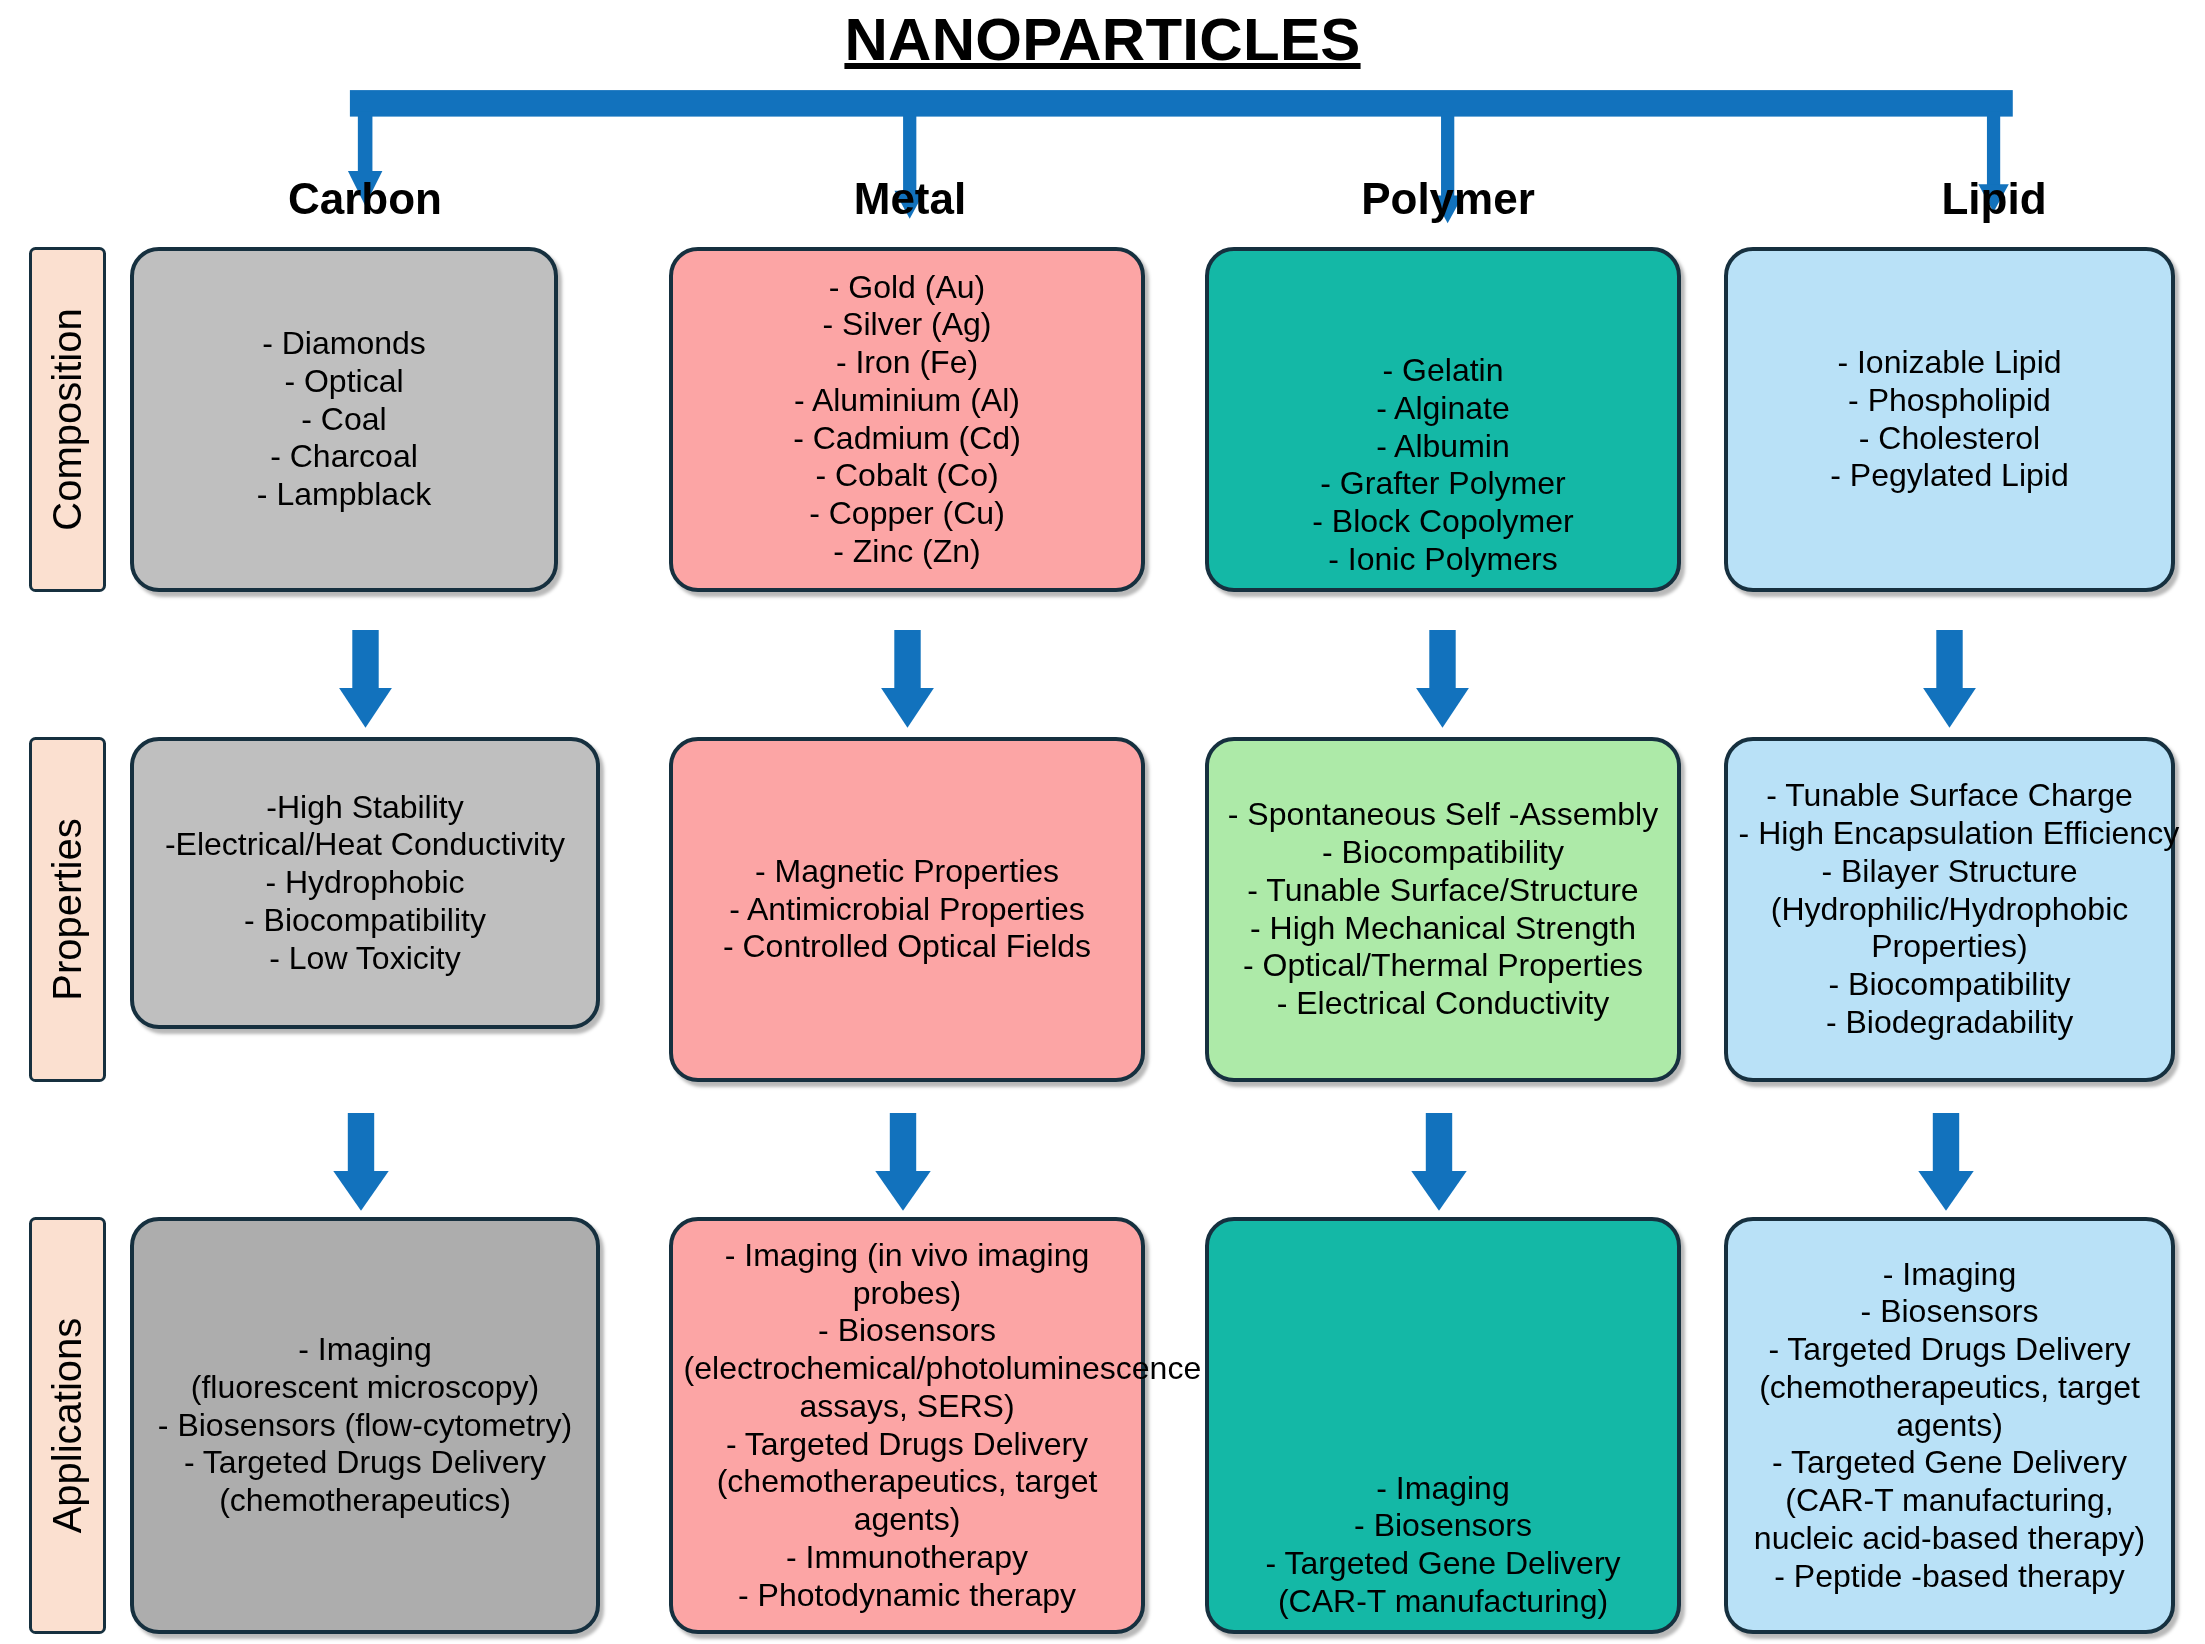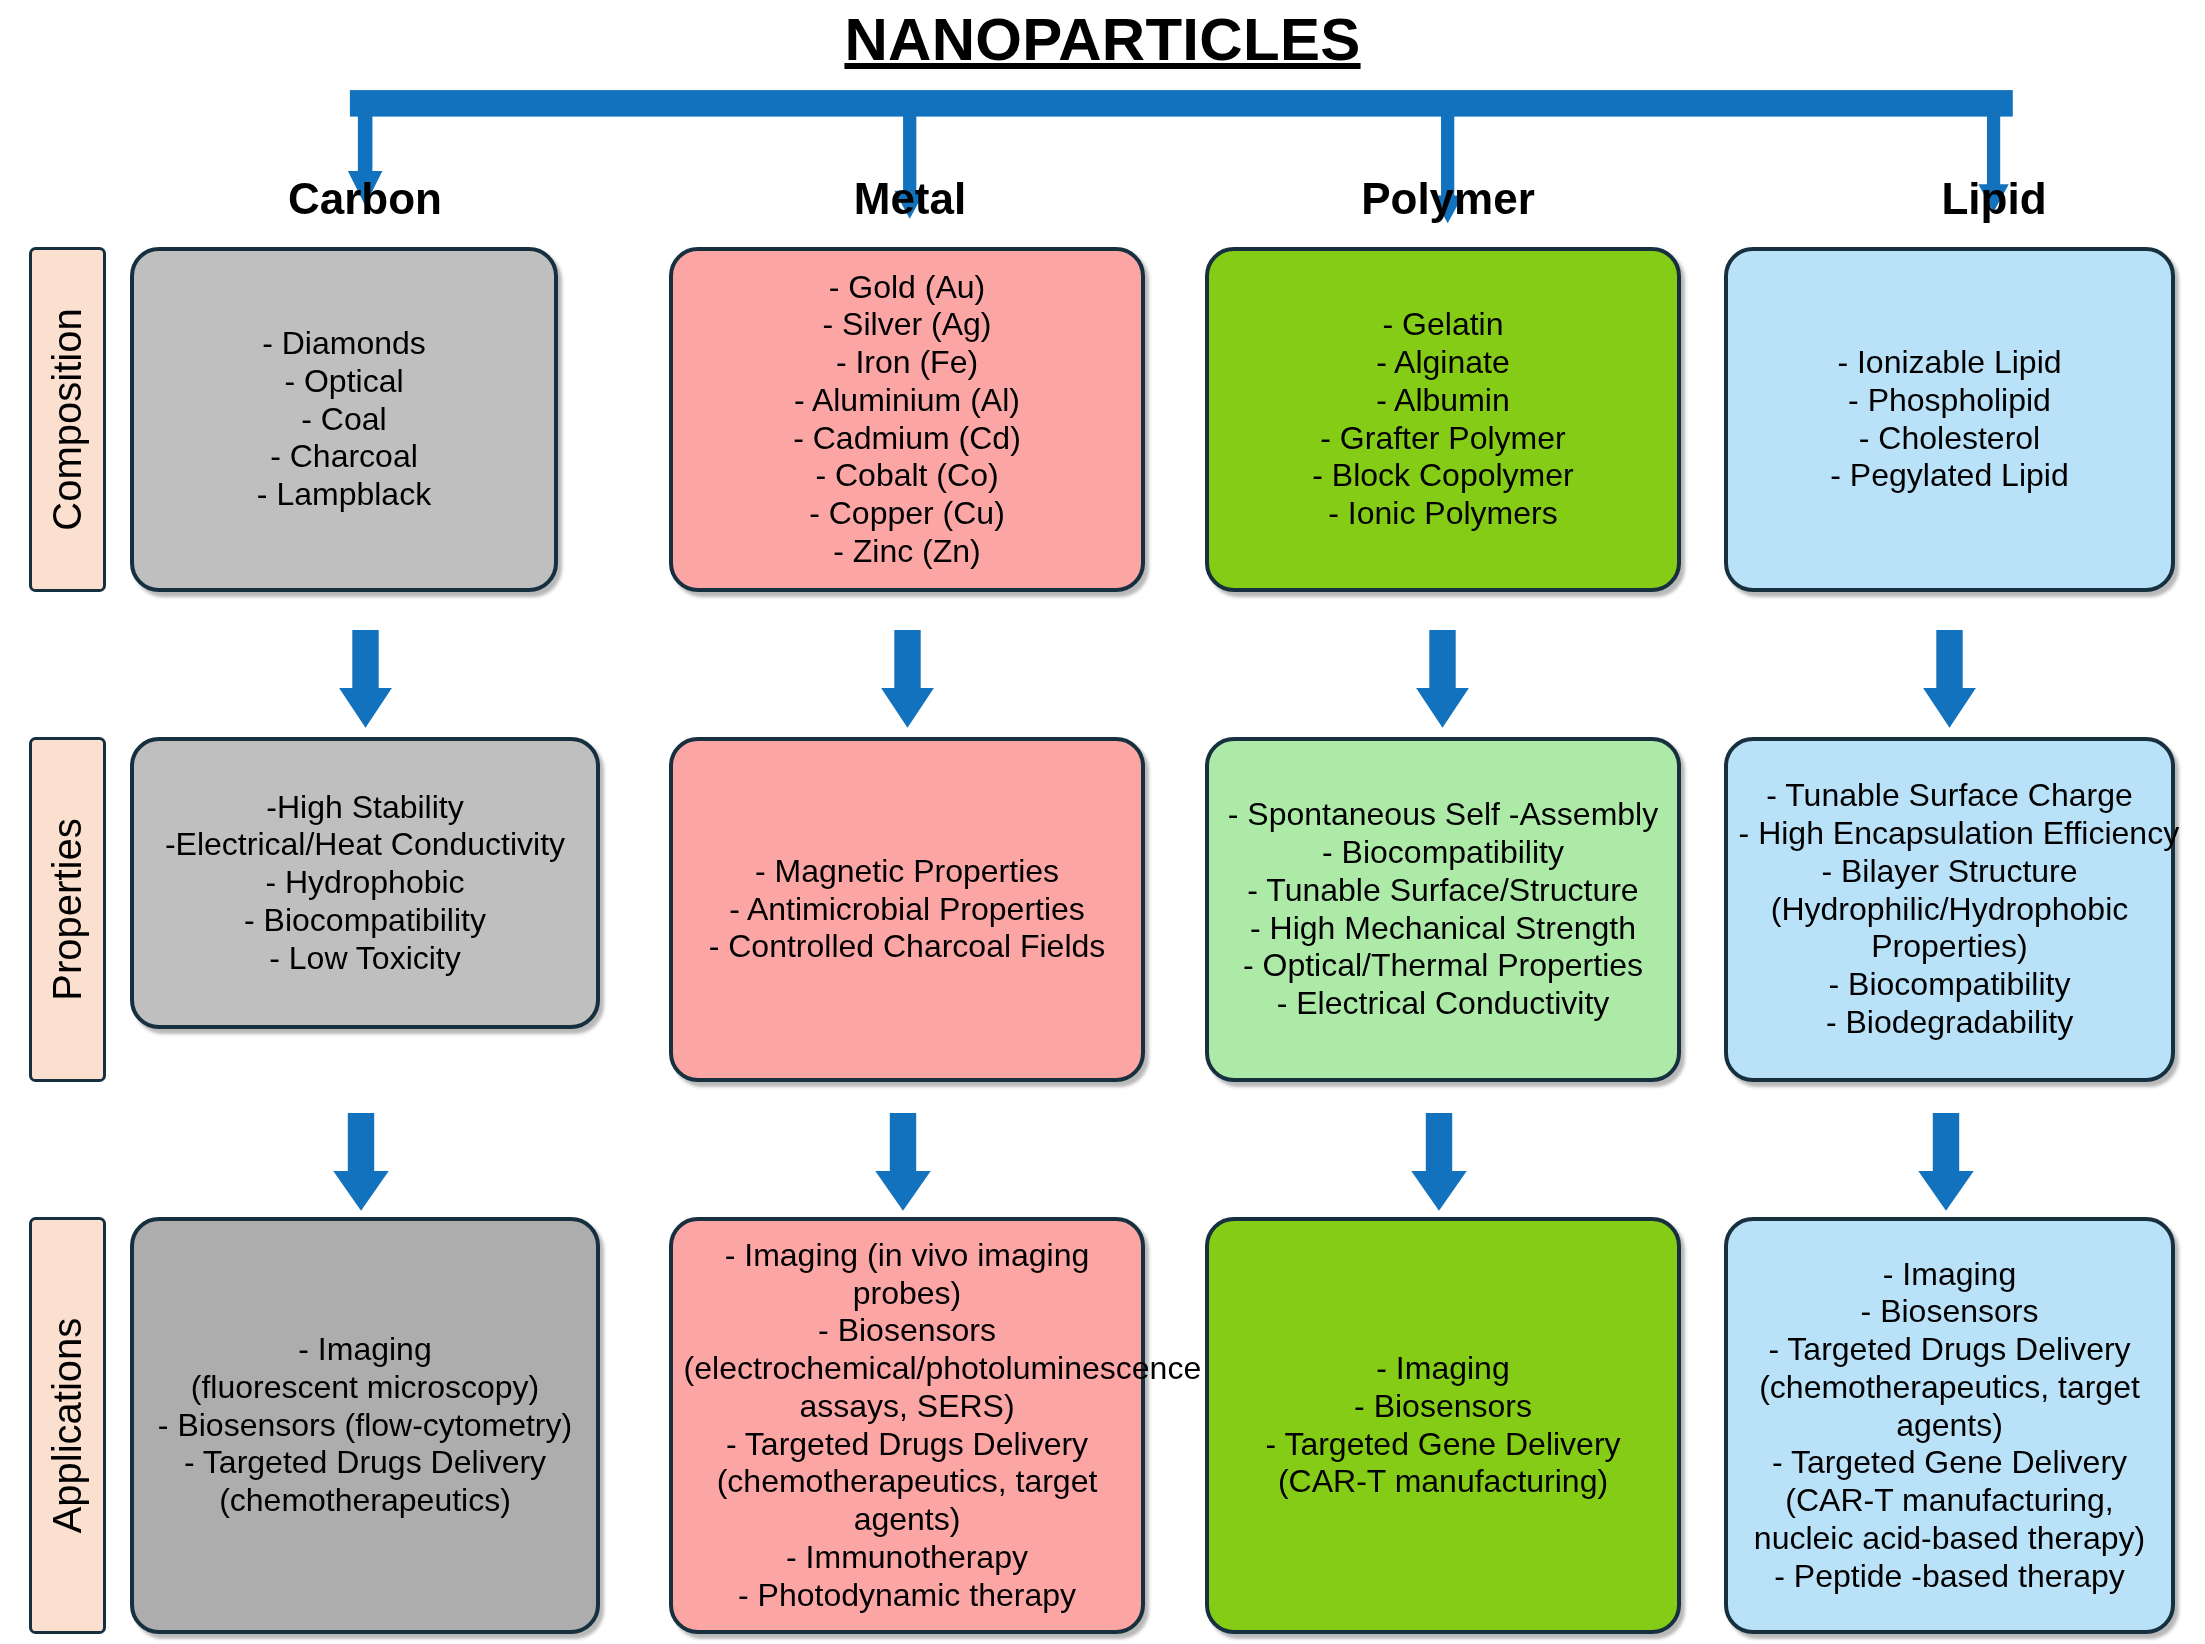--- a/index.html
+++ b/index.html
@@ -54,21 +54,21 @@
   .box .line{
     display:block;width:100%;
     font-size:32px;line-height:1.18;
     font-family:"Liberation Sans", sans-serif;
     white-space:nowrap;
   }
   .box.wrapmode .line{white-space:normal;}
 
   .fill-carbon{background:#bfbfbf;}
   .fill-metal{background:#fca5a5;}
-  .fill-polymer{background:#84cc16;}
+  .fill-polymer{background:#14b8a6;justify-content:flex-end;}
   .fill-lipid{background:#b9e1f7;}
 
   .fill-polymer-dark{background:#adeaa8;}
   .fill-carbon-dark{background:#adadad;}
 </style>
 </head>
 <body>
 
 <div class="canvas">
 
@@ -172,21 +172,21 @@
     <span class="line">-High Stability</span>
     <span class="line">-Electrical/Heat Conductivity</span>
     <span class="line">- Hydrophobic</span>
     <span class="line">- Biocompatibility</span>
     <span class="line">- Low Toxicity</span>
   </div>
 
   <div class="box fill-metal" style="left:669px;top:737px;width:476px;height:345px;">
     <span class="line">-   Magnetic Properties</span>
     <span class="line">-   Antimicrobial Properties</span>
-    <span class="line">-   Controlled Charcoal Fields</span>
+    <span class="line">-   Controlled Optical Fields</span>
   </div>
 
   <div class="box fill-polymer-dark" style="left:1205px;top:737px;width:476px;height:345px;">
     <span class="line">- Spontaneous Self -Assembly</span>
     <span class="line">- Biocompatibility</span>
     <span class="line">- Tunable  Surface/Structure</span>
     <span class="line">- High Mechanical Strength</span>
     <span class="line">- Optical/Thermal Properties</span>
     <span class="line">- Electrical Conductivity</span>
   </div>

